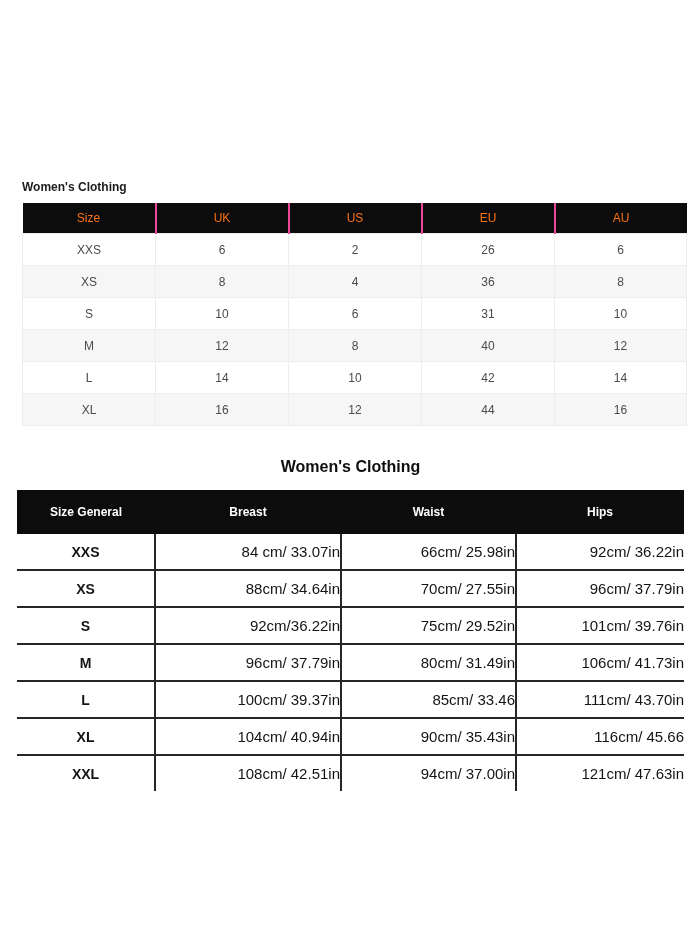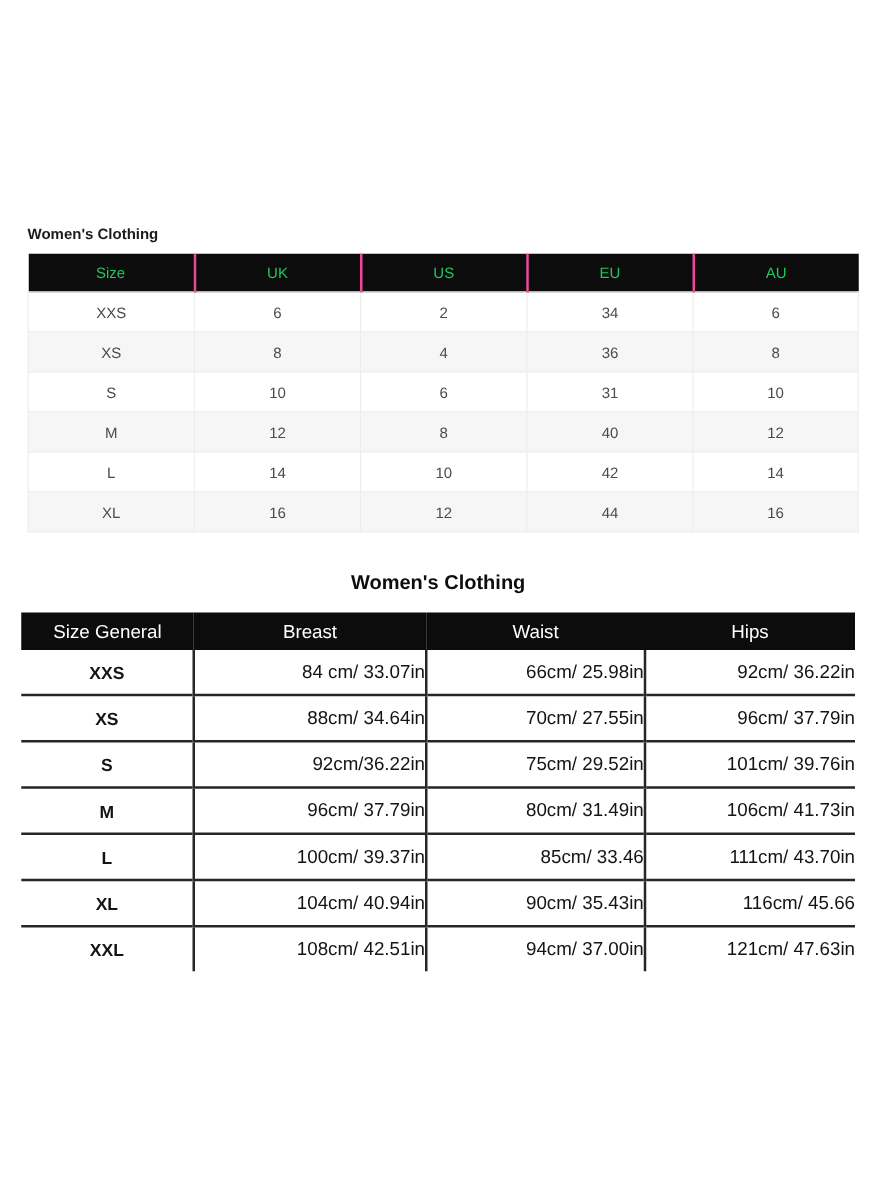--- a/index.html
+++ b/index.html
@@ -19,21 +19,21 @@
     top: 180px;
     font-size: 12px;
     font-weight: 600;
     color: #1c1c1c;
   }
   .table1-wrap { position: absolute; left: 22px; top: 203px; }
   table { border-collapse: collapse; table-layout: fixed; }
   .t1 { width: 664px; }
   .t1 th {
     background: #0c0c0c;
-    color: #22c55e;
+    color: #f97316;
     font-weight: 400;
     font-size: 12px;
     height: 30px;
     text-align: center;
     vertical-align: middle;
     padding: 0;
   }
   .t1 th + th { border-left: 2px solid #ec4899; }
   .t1 td {
     height: 31px;
@@ -56,23 +56,23 @@
     text-align: center;
     font-size: 16px;
     font-weight: 700;
     color: #0e0e0e;
   }
   .table2-wrap { position: absolute; left: 17px; top: 490px; }
   .t2 { width: 667px; }
   .t2 th {
     background: #0c0c0c;
     color: #ffffff;
-    font-weight: 400;
-    font-size: 15px;
-    height: 30px;
+    font-weight: 700;
+    font-size: 12px;
+    height: 44px;
     text-align: center;
     vertical-align: middle;
     padding: 0;
   }
   .t2 td {
     height: 35px;
     text-align: center;
     vertical-align: middle;
     font-size: 15px;
     color: #141414;
@@ -104,21 +104,21 @@
         <th>US</th>
         <th>EU</th>
         <th>AU</th>
       </tr>
     </thead>
     <tbody id="t1-body">
         <tr>
           <td>XXS</td>
           <td>6</td>
           <td>2</td>
-          <td>34</td>
+          <td>26</td>
           <td>6</td>
         </tr>
         <tr>
           <td>XS</td>
           <td>8</td>
           <td>4</td>
           <td>36</td>
           <td>8</td>
         </tr>
         <tr>

